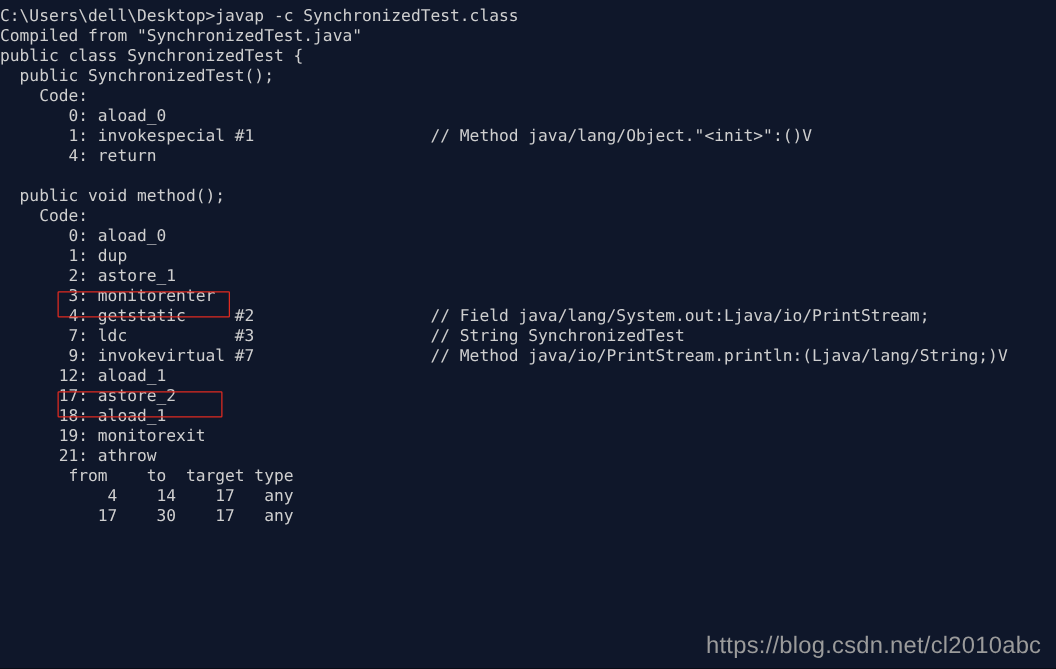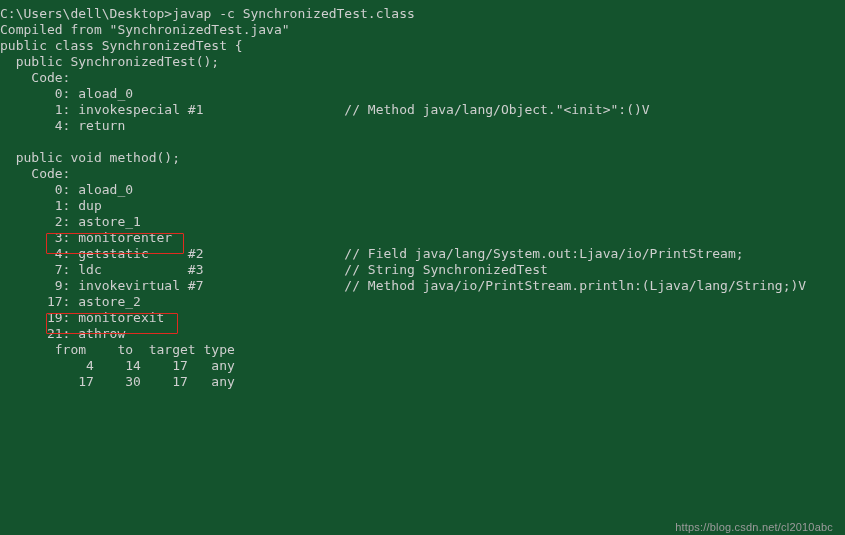--- a/index.html
+++ b/index.html
@@ -4,21 +4,21 @@
 <style>
   html, body {
     margin: 0;
     padding: 0;
     background: #000;
   }
   #console {
     position: relative;
     width: 845px;
     height: 535px;
-    background: #14532d;
+    background: #0f172a;
     overflow: hidden;
     font-family: "DejaVu Sans Mono", "Liberation Mono", monospace;
     font-size: 13px;
     line-height: 16px;
     color: #cfcfcf;
     -webkit-font-smoothing: none;
   }
   .term-lines {
     position: absolute;
     top: 6px;
@@ -52,23 +52,23 @@
   }
   #box-monitorexit {
     left: 46px;
     top: 313px;
     width: 132px;
     height: 21px;
   }
   .watermark {
     position: absolute;
     right: 12px;
-    bottom: 0;
+    bottom: 10px;
     font-family: "Liberation Sans", sans-serif;
-    font-size: 11px;
+    font-size: 19px;
     color: #9b9b9b;
     letter-spacing: 0.2px;
     white-space: pre;
   }
 </style>
 </head>
 <body>
 
 <div id="console">
 
@@ -84,21 +84,23 @@
     <div class="line"><span class="line-inner"></span></div>
     <div class="line"><span class="line-inner">  public void method();</span></div>
     <div class="line"><span class="line-inner">    Code:</span></div>
     <div class="line"><span class="line-inner">       0: aload_0</span></div>
     <div class="line"><span class="line-inner">       1: dup</span></div>
     <div class="line"><span class="line-inner">       2: astore_1</span></div>
     <div class="line"><span class="line-inner">       3: monitorenter</span></div>
     <div class="line"><span class="line-inner">       4: getstatic     #2                  // Field java/lang/System.out:Ljava/io/PrintStream;</span></div>
     <div class="line"><span class="line-inner">       7: ldc           #3                  // String SynchronizedTest</span></div>
     <div class="line"><span class="line-inner">       9: invokevirtual #7                  // Method java/io/PrintStream.println:(Ljava/lang/String;)V</span></div>
+    <div class="line"><span class="line-inner">      12: aload_1</span></div>
     <div class="line"><span class="line-inner">      17: astore_2</span></div>
+    <div class="line"><span class="line-inner">      18: aload_1</span></div>
     <div class="line"><span class="line-inner">      19: monitorexit</span></div>
     <div class="line"><span class="line-inner">      21: athrow</span></div>
     <div class="line"><span class="line-inner">       from    to  target type</span></div>
     <div class="line"><span class="line-inner">           4    14    17   any</span></div>
     <div class="line"><span class="line-inner">          17    30    17   any</span></div>
   </div>
 
   <div class="hl-box" id="box-monitorenter"></div>
   <div class="hl-box" id="box-monitorexit"></div>
 

